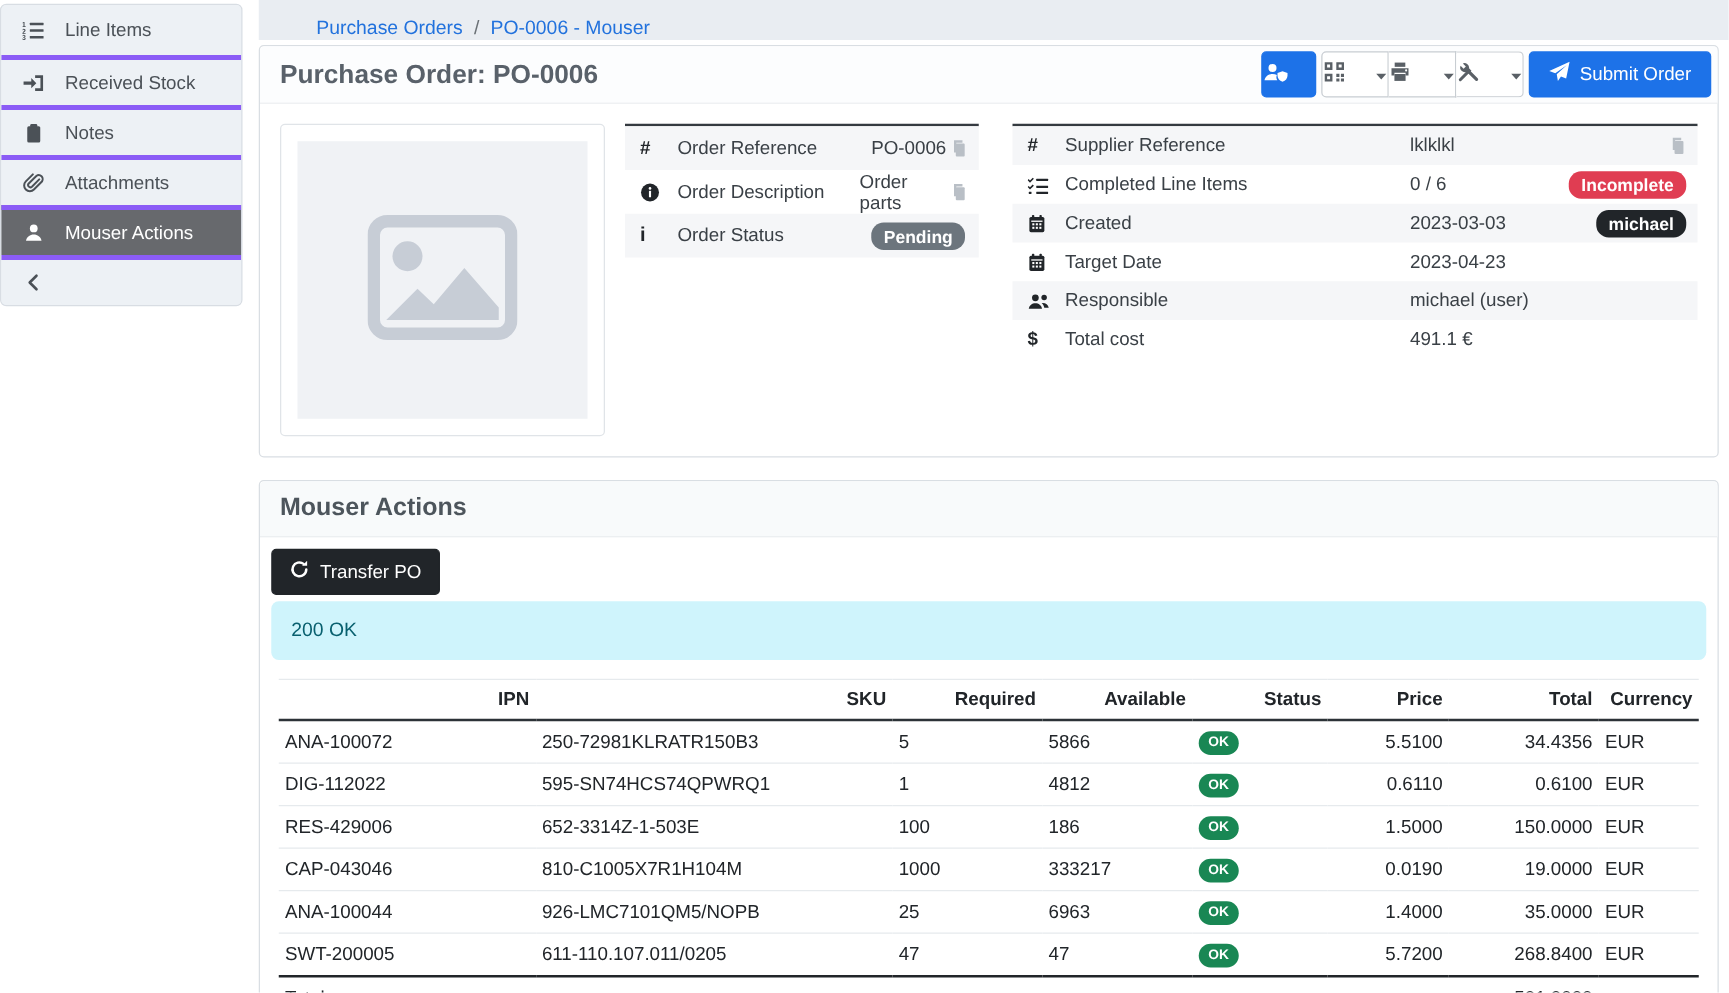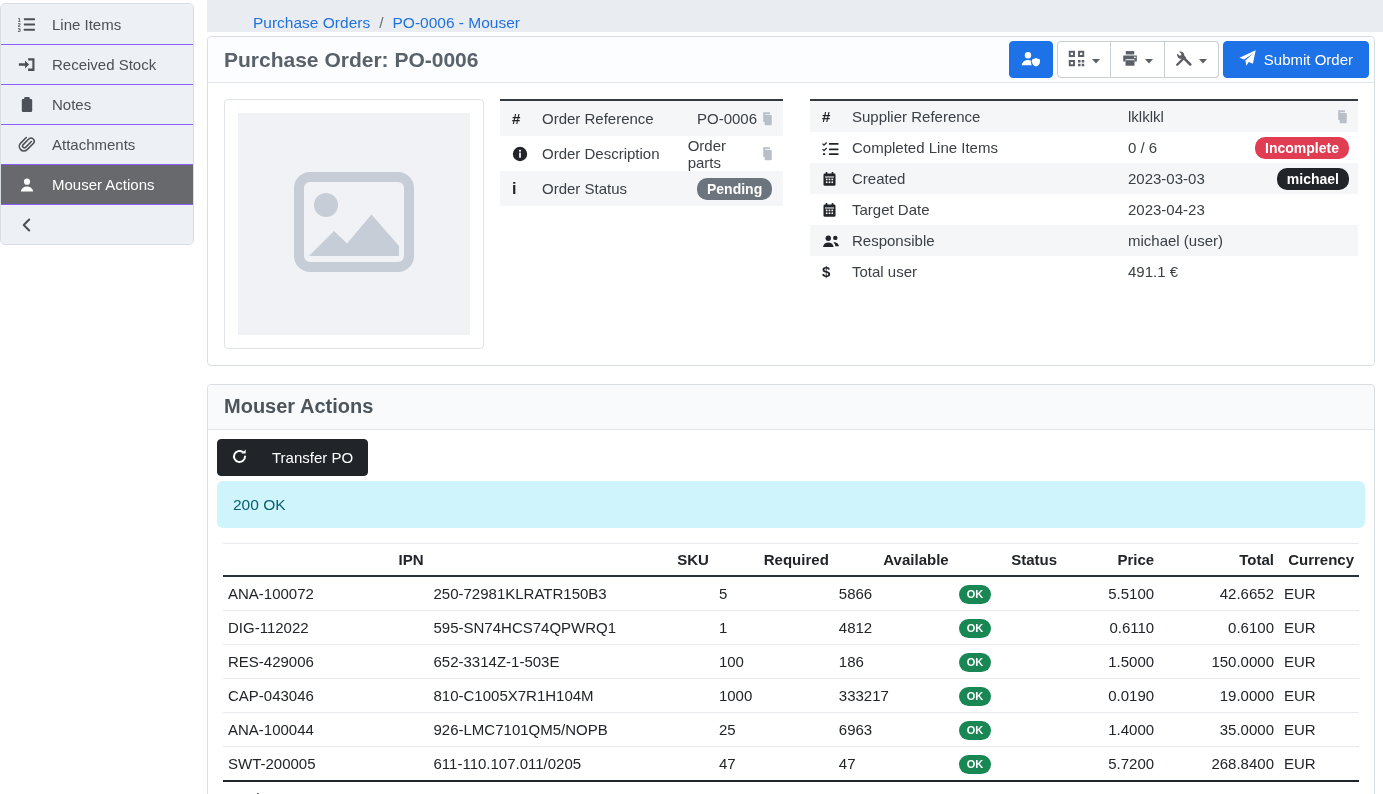--- a/index.html
+++ b/index.html
@@ -8,39 +8,39 @@
     --dark:#212529; --pending:#6c757d; --info-bg:#cff4fc; --info-text:#09606f;
     --side-active:#67696d;
   }
   *{box-sizing:border-box}
   body{width:1383px;height:794px;margin:0;overflow:hidden;position:relative;
        background:#fff;color:#212529;font-family:"Liberation Sans","DejaVu Sans",sans-serif;}
   .ticon{font-weight:700;font-size:15px;line-height:1}
 
   
   .sidebar{position:absolute;top:3px;left:0;width:194px;border:1px solid #d8dde3;border-radius:5px;overflow:hidden;background:#edf1f5}
-  .side-item{height:40px;display:flex;align-items:center;background:#edf1f5;border-top:1px solid #8b5cf6;color:#4b5157;font-size:15px;cursor:pointer}
+  .side-item{height:40px;display:flex;align-items:center;background:#edf1f5;border-top:4px solid #8b5cf6;color:#4b5157;font-size:15px;cursor:pointer}
   .side-item:first-child{border-top:none}
   .s-icn{width:25px;margin-left:13px;display:flex;align-items:center;justify-content:center;color:#4b5157}
   .s-lbl{margin-left:13px;white-space:nowrap}
   .side-item.active{background:var(--side-active);color:#fff}
   .side-item.active .s-icn{color:#fff}
 
   
   .content{position:absolute;left:207px;top:0;right:0}
   .crumb-bar{height:32px;background:#e9edf2;display:flex;align-items:flex-end;padding-left:46px;gap:9px;font-size:15.5px}
   a.lnk,.crumb{color:var(--link);text-decoration:none;cursor:pointer}
   .sep{color:#6a7075}
 
   .card{background:#fff;border:1px solid #d9dee3;border-radius:4px;margin-right:8px}
   #po-card{margin-top:4px}
   .po-header{display:flex;align-items:center;min-height:45px;padding:4px 5px 4px 16px;background:#fcfdfe;border-bottom:1px solid #e2e6ea;border-radius:4px 4px 0 0}
   .po-title{font-size:21px;font-weight:600;color:#59616a}
   .toolbar{margin-left:auto;display:flex;gap:4px;align-items:center}
-  .btn{height:37px;display:inline-flex;align-items:center;justify-content:center;border-radius:4px;font-size:15px;cursor:pointer;border:1px solid transparent;user-select:none}
+  .btn{height:37px;display:inline-flex;align-items:center;justify-content:space-between;border-radius:4px;font-size:15px;cursor:pointer;border:1px solid transparent;user-select:none}
   .btn-blue{background:var(--accent);border-color:var(--accent);color:#fff}
   .btn-sq{width:44px}
   .btn-grp{display:inline-flex}
   .btn-light{background:#fff;border-color:#c8cdd2;color:#5a6066;width:54px;gap:5px;border-radius:0}
   .btn-grp .btn-light:first-child{border-radius:4px 0 0 4px}
   .btn-grp .btn-light:last-child{border-radius:0 4px 4px 0}
   .btn-grp .btn-light + .btn-light{border-left:none}
   .caret{display:flex;margin-top:2px}
   #submit-btn{gap:8px;padding:0 15px;font-weight:500}
 
@@ -65,21 +65,21 @@
 
   .pill{display:inline-block;color:#fff;font-size:14px;font-weight:700;line-height:1;padding:4px 10px;border-radius:10px}
   .pill-pending{background:var(--pending)}
   .pill-danger{background:var(--danger)}
   .pill-dark{background:var(--dark)}
 
   
   #actions-card{margin-top:18px;min-height:410px}
   .act-header{padding:10px 16px 11px;background:#f8fafb;border-bottom:1px solid #e2e6ea;font-size:20px;font-weight:600;color:#4d555c;border-radius:4px 4px 0 0}
   .act-body{padding:9px 9px 0}
-  #transfer-btn{background:var(--dark);border-color:var(--dark);color:#fff;gap:25px;padding:0 14px}
+  #transfer-btn{background:var(--dark);border-color:var(--dark);color:#fff;gap:9px;padding:0 14px}
   .alert{margin-top:5px;background:var(--info-bg);color:var(--info-text);border-radius:6px;padding:14.5px 16px;font-size:15.5px}
 
   .parts{width:calc(100% - 12px);margin:15px 6px 0;border-collapse:collapse;font-size:15px;color:#212529}
   .parts th{text-align:right;font-weight:600;padding:7px 5px;border-top:1px solid #e6eaed;border-bottom:2px solid #2c3237}
   .parts td{padding:6.5px 5px;border-bottom:1px solid #e6eaed}
   .parts .num{text-align:right}
   .parts tfoot td{border-top:2.5px solid #212529;padding:8px 5px}
   .ok-pill{display:inline-block;background:var(--success);color:#fff;font-weight:700;font-size:11px;padding:4px 8px;border-radius:10px;line-height:1}
 </style>
 </head>
@@ -344,21 +344,21 @@
               </svg>
             </span>
     <span class="d-lbl">Responsible</span>
     <span class="d-val">michael (user)</span>
     <span class="d-right"></span>
   </div>
           <div class="drow">
     <span class="d-icn">
               <span class="ticon">$</span>
             </span>
-    <span class="d-lbl">Total user</span>
+    <span class="d-lbl">Total cost</span>
     <span class="d-val">491.1 €</span>
     <span class="d-right"></span>
   </div>
           <div class="filler-row"></div>
       </div>
     </div>
   </section>
 
   <section class="card" id="actions-card">
     <div class="act-header">Mouser Actions</div>
@@ -386,21 +386,21 @@
             </tr>
           </thead>
         <tbody id="parts-body">
             <tr>
               <td>ANA-100072</td>
               <td>250-72981KLRATR150B3</td>
               <td>5</td>
               <td>5866</td>
               <td><span class="ok-pill">OK</span></td>
               <td class="num">5.5100</td>
-              <td class="num">42.6652</td>
+              <td class="num">34.4356</td>
               <td>EUR</td>
             </tr>
             <tr>
               <td>DIG-112022</td>
               <td>595-SN74HCS74QPWRQ1</td>
               <td>1</td>
               <td>4812</td>
               <td><span class="ok-pill">OK</span></td>
               <td class="num">0.6110</td>
               <td class="num">0.6100</td>

